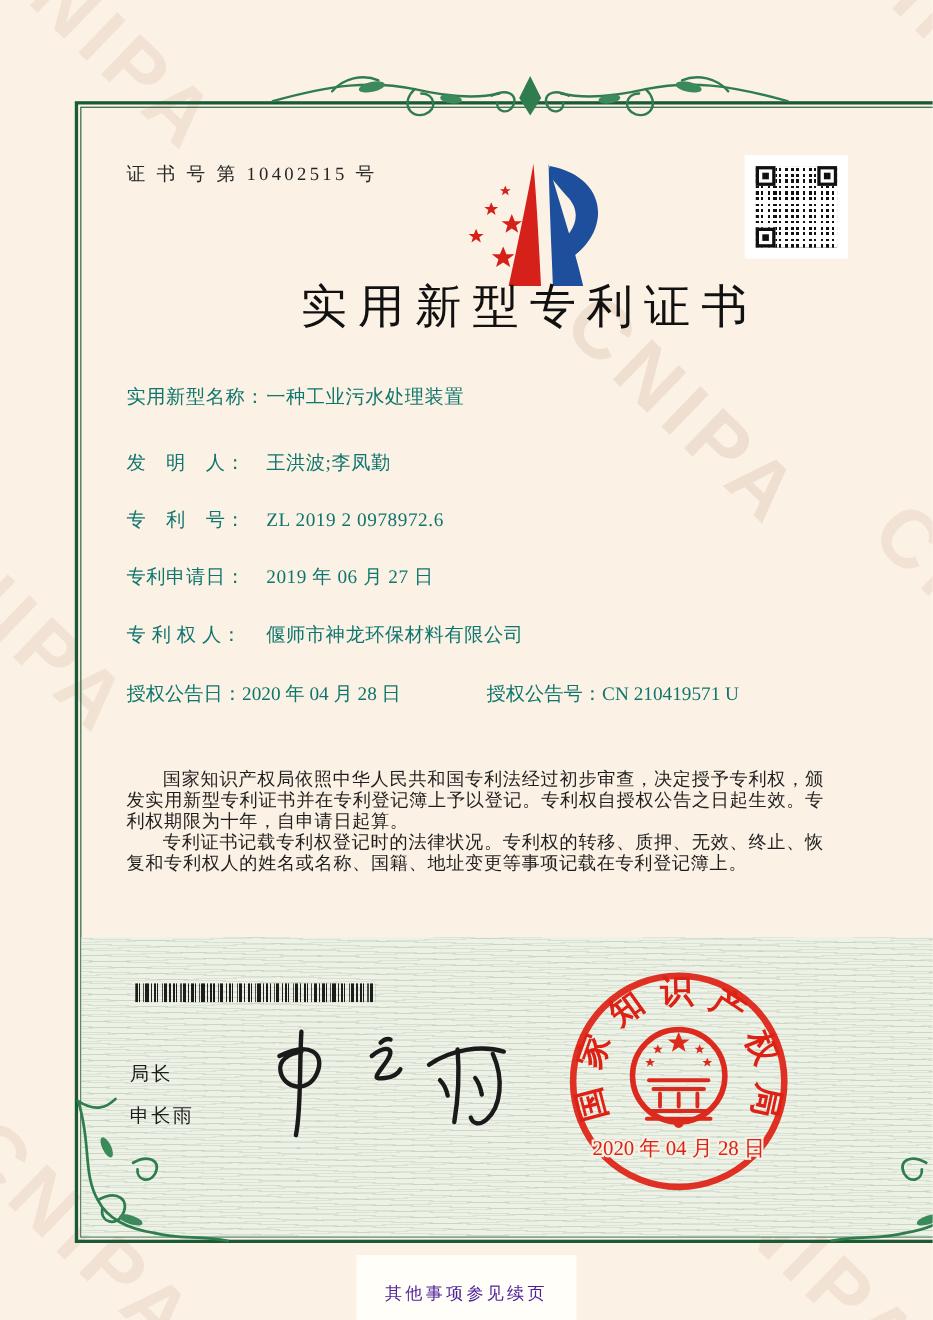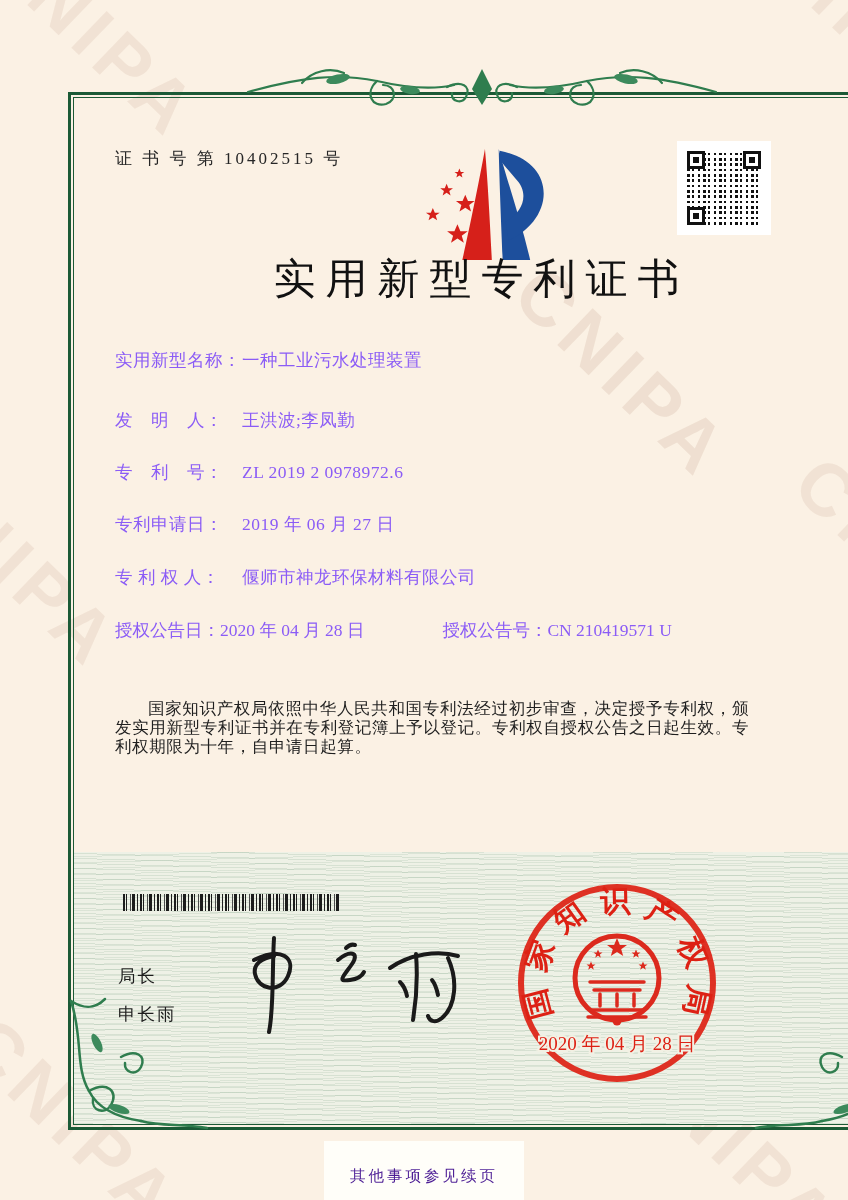--- a/index.html
+++ b/index.html
@@ -38,21 +38,21 @@
           repeating-linear-gradient(0deg,#111 0 3px,#fff 3px 6px,#111 6px 8px,#fff 8px 11px,#111 11px 14px,#fff 14px 16px);
         background-blend-mode:lighten; }
   .finder { position:absolute; width:18px; height:18px; border:3px solid #111; background:#fff; }
   .finder::after { content:""; position:absolute; left:3px; top:3px; width:6px; height:6px; background:#111; }
   .finder.tl { left:0; top:0; } .finder.tr { right:0; top:0; } .finder.bl { left:0; bottom:0; }
 
   .title { position:absolute; left:0; right:0; top:156px; text-align:center;
            font-size:42px; font-weight:normal; letter-spacing:10px; color:#111; }
 
   
-  .fields { position:absolute; left:44px; top:255px; width:640px; font-size:17.5px; color:#8b5cf6; z-index:2; }
+  .fields { position:absolute; left:44px; top:255px; width:640px; font-size:17.5px; color:#0f766e; z-index:2; }
   .frow { display:flex; line-height:20px; }
   .frow .lab { flex:0 0 127px; letter-spacing:0.5px; }
   .frow .val { letter-spacing:0.5px; }
   .mb40{margin-bottom:40px;} .mb32{margin-bottom:32px;} .mb33{margin-bottom:33px;} .mb24{margin-bottom:24px;}
   .grant-row { display:flex; line-height:20px; }
   .grant-row .col2 { margin-left:78px; display:flex; }
 
   
   .paras { position:absolute; left:44px; top:604px; width:634px; font-size:16.5px;
            line-height:19px; color:#1f1f1f; letter-spacing:0.6px; text-align:justify; z-index:2; }
@@ -196,20 +196,21 @@
         <span>2020 年 04 月 28 日</span>
         <span class="col2">
           <span>授权公告号：</span>
           <span>CN 210419571 U</span>
         </span>
       </div>
     </div>
 
     <div class="paras">
       <p>国家知识产权局依照中华人民共和国专利法经过初步审查，决定授予专利权，颁发实用新型专利证书并在专利登记簿上予以登记。专利权自授权公告之日起生效。专利权期限为十年，自申请日起算。</p>
+      <p>专利证书记载专利权登记时的法律状况。专利权的转移、质押、无效、终止、恢复和专利权人的姓名或名称、国籍、地址变更等事项记载在专利登记簿上。</p>
     </div>
 
     <div class="guilloche">
       <div class="barcode"></div>
       <div class="director-title">局长</div>
       <div class="director-name">申长雨</div>
 
       <svg class="sig" width="240" height="110" viewBox="0 0 240 110">
         <g stroke="#1a1a1a" stroke-width="4" fill="none" stroke-linecap="round" stroke-linejoin="round">
           <path d="M40 8 C 38 40 40 78 35 102"></path>

